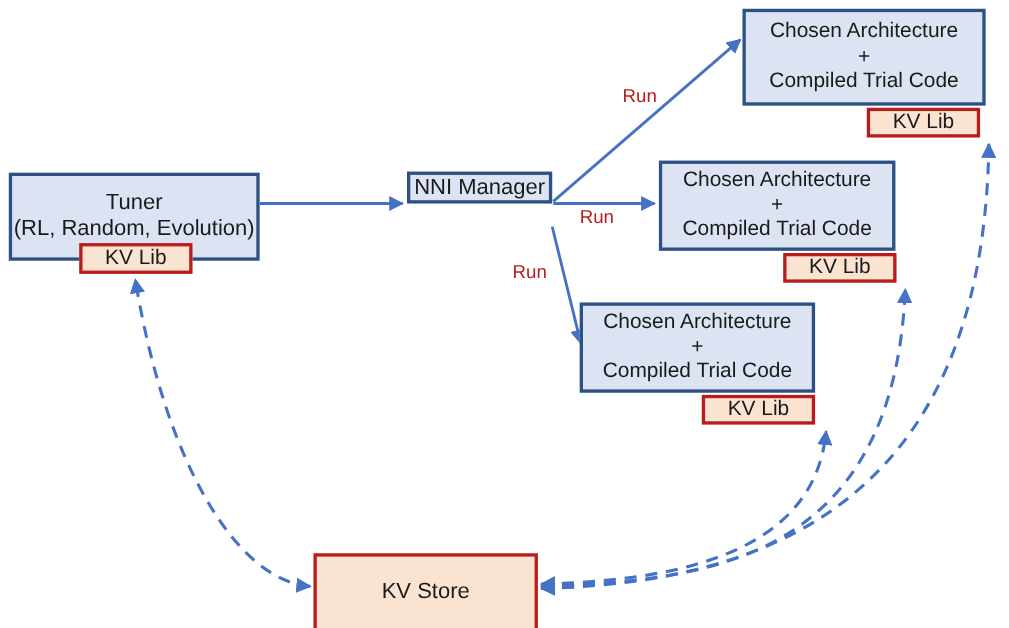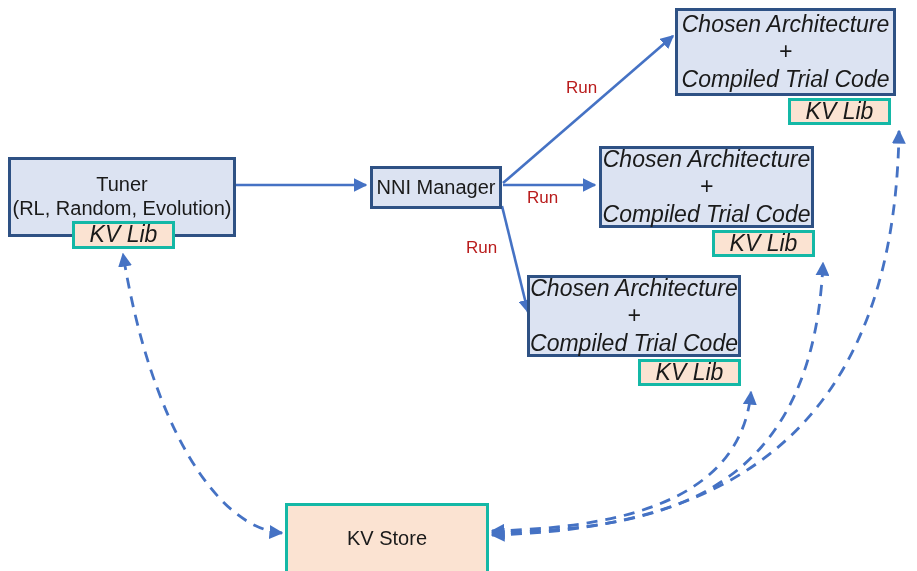--- a/index.html
+++ b/index.html
@@ -36,31 +36,31 @@
     color: #1a1a1a;
     line-height: 1.18;
     white-space: pre-line;
   }
   .node-blue {
     background: #dce3f2;
     border: 3px solid #2e5184;
   }
   .node-peach {
     background: #fbe3d2;
-    border: 3px solid #14b8a6;
+    border: 3px solid #b91c1c;
   }
   .label {
     position: absolute;
     color: #b91c1c;
     text-align: left;
     line-height: 1.15;
     white-space: pre-line;
   }
   .f20 { font-size: 20px; }
-  .f19 { font-size: 23px; font-style: italic; }
+  .f19 { font-size: 19px; }
   .f17 { font-size: 17px; }
 </style>
 </head>
 <body>
 
 <div id="diagram-canvas">
 
   <svg id="edge-layer" viewBox="0 0 917 571" xmlns="http://www.w3.org/2000/svg">
     <defs>
       <marker id="arrowSolid" viewBox="0 0 10 10" refX="9" refY="5" markerWidth="5.2" markerHeight="5.2" orient="auto-start-reverse">
@@ -86,21 +86,21 @@
     <path d="M 492 533 C 640 528 812 512 823 263" fill="none" stroke="#4572c4" stroke-width="2.8" stroke-dasharray="11,8" marker-start="url(#arrowDash)" marker-end="url(#arrowDash)"></path>
 
     <path d="M 492 535 C 680 530 894 470 899 131" fill="none" stroke="#4572c4" stroke-width="2.8" stroke-dasharray="11,8" marker-start="url(#arrowDash)" marker-end="url(#arrowDash)"></path>
   </svg>
 
   <div class="node node-blue f20" style="left:8px; top:157px; width:228px; height:80px;">Tuner
 (RL, Random, Evolution)</div>
 
   <div class="node node-peach f19" style="left:72px; top:221px; width:103px; height:28px;">KV Lib</div>
 
-  <div class="node node-blue f20" style="left:370px; top:166px; width:132px; height:43px;">NNI Manager</div>
+  <div class="node node-blue f20" style="left:370px; top:156px; width:132px; height:29px;">NNI Manager</div>
 
   <div class="node node-blue f19" style="left:675px; top:8px; width:221px; height:88px;">Chosen Architecture
 +
 Compiled Trial Code</div>
 
   <div class="node node-peach f19" style="left:788px; top:98px; width:103px; height:27px;">KV Lib</div>
 
   <div class="node node-blue f19" style="left:599px; top:146px; width:215px; height:82px;">Chosen Architecture
 +
 Compiled Trial Code</div>

